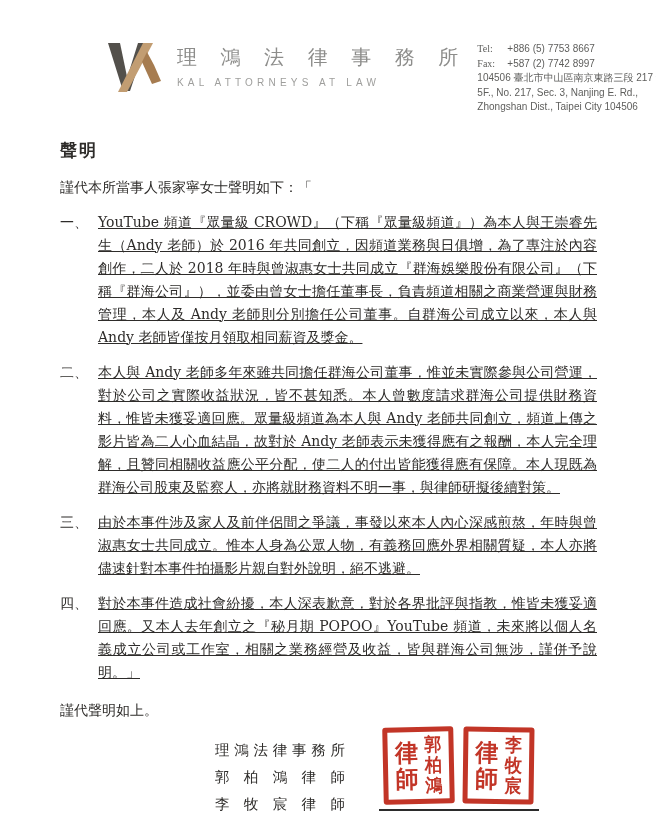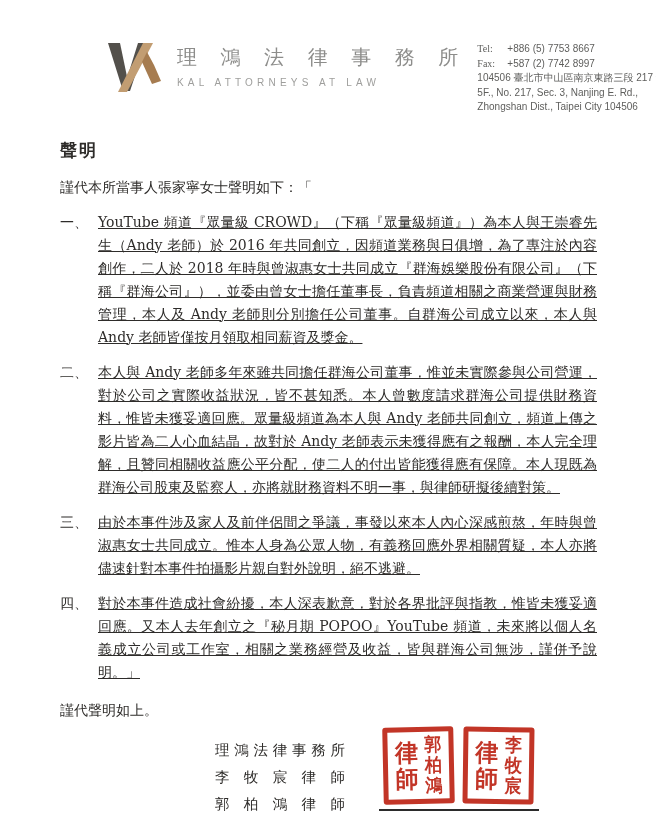--- a/index.html
+++ b/index.html
@@ -137,22 +137,22 @@
     <div class="item">
       <div class="item-num">四、</div>
       <div class="item-text">對於本事件造成社會紛擾，本人深表歉意，對於各界批評與指教，惟皆未獲妥適回應。又本人去年創立之『秘月期 POPOO』YouTube 頻道，未來將以個人名義成立公司或工作室，相關之業務經營及收益，皆與群海公司無涉，謹併予說明。」</div>
     </div>
 
     <div class="closing">謹代聲明如上。</div>
 
     <div class="sig-area">
       <div class="sig-names">
         <div class="sig-line">理 鴻 法 律 事 務 所</div>
+        <div class="sig-line">郭 柏 鴻 律 師</div>
         <div class="sig-line">李 牧 宸 律 師</div>
-        <div class="sig-line">郭 柏 鴻 律 師</div>
       </div>
       <div class="seal-block">
         <div class="seal-row">
           <div class="seal seal-1">
             <div class="seal-col-name">郭柏鴻</div>
             <div class="seal-col-title">律師</div>
           </div>
           <div class="seal seal-2">
             <div class="seal-col-name">李牧宸</div>
             <div class="seal-col-title">律師</div>

